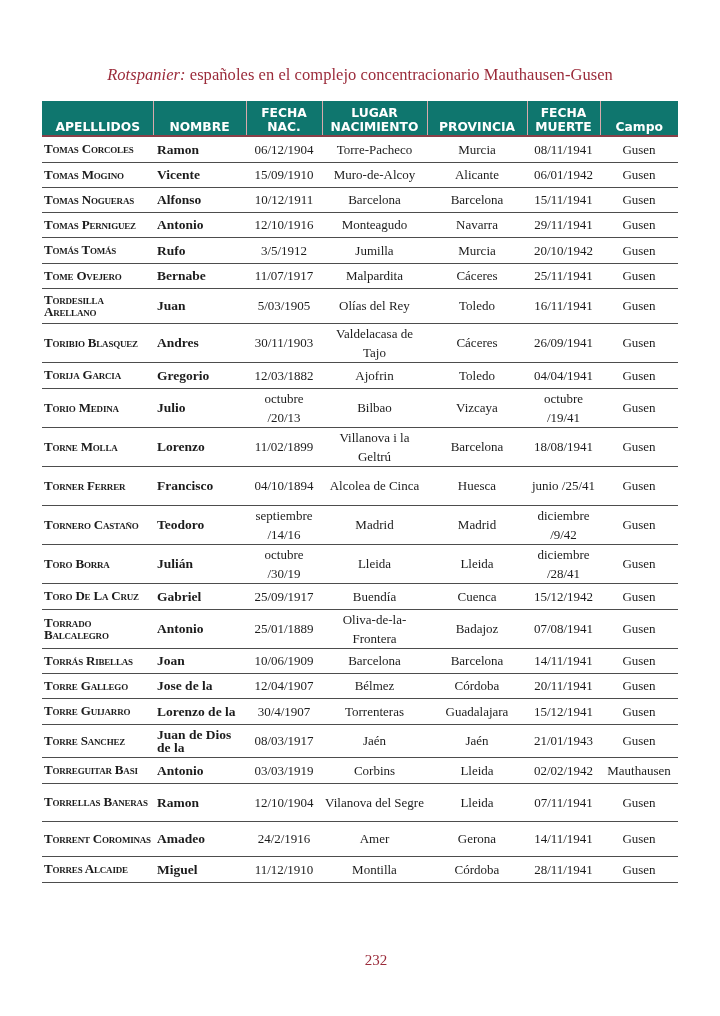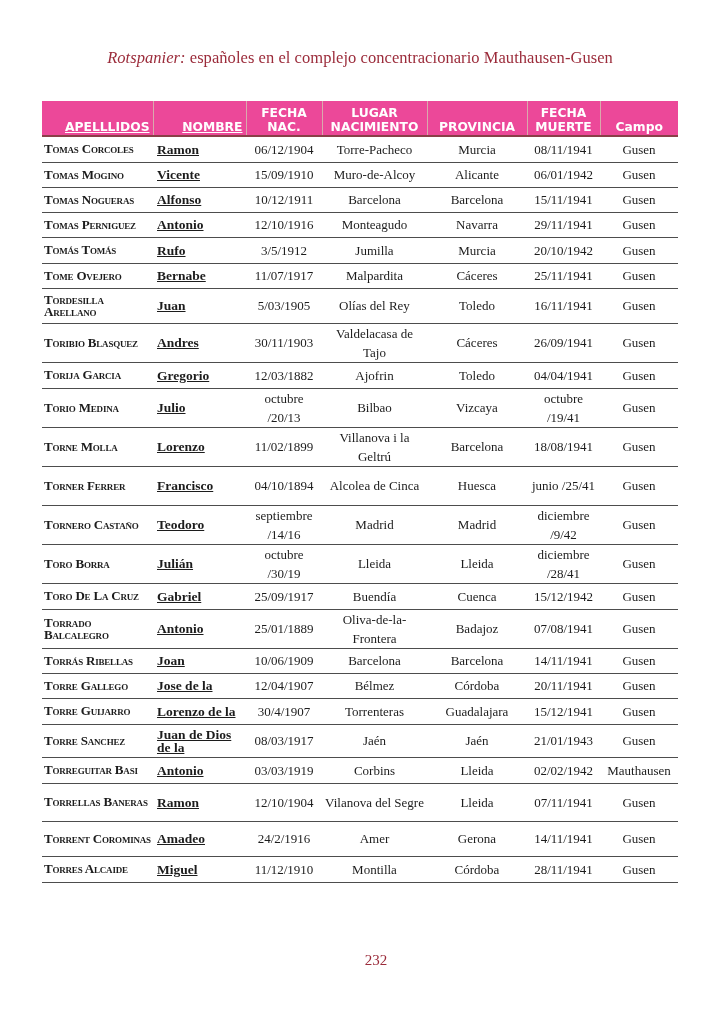--- a/index.html
+++ b/index.html
@@ -2,51 +2,50 @@
 <html><head>
 <meta charset="utf-8">
 <style>
   html, body { margin: 0; padding: 0; }
   body {
     width: 720px; height: 1016px; background: #ffffff; position: relative;
     font-family: "Liberation Serif", "DejaVu Serif", serif; color: #1c1c1c;
     overflow: hidden;
   }
   .running-head {
-    position: absolute; top: 48px; left: 0; width: 720px; text-align: center;
+    position: absolute; top: 65px; left: 0; width: 720px; text-align: center;
     font-size: 16.5px; color: #9b2b3a; letter-spacing: 0.05px;
   }
   .running-head .italic { font-style: italic; }
   table {
     position: absolute; top: 101px; left: 42px; width: 636px;
     border-collapse: collapse; table-layout: fixed;
   }
   thead th {
-    background: #ec4899; color: #ffffff;
+    background: #0f766e; color: #ffffff;
     font-family: "DejaVu Sans", "Liberation Sans", sans-serif; font-weight: bold;
     font-size: 12.3px; line-height: 14px; vertical-align: bottom;
     padding: 2px 3px 1px 3px; height: 31px;
     border-left: 1px solid #d9a9ac;
     border-bottom: 2px solid #8a3f48;
   }
   thead th:first-child { border-left: none; text-align: left; padding-left: 4px; }
-  thead th.left { text-align: right; text-decoration: underline; }
+  thead th.left { text-align: center; }
   thead th.center { text-align: center; }
   tbody td {
     font-size: 13px; line-height: 19px; text-align: center;
     padding: 0 2px; border-bottom: 1.5px solid #4d4d4d; vertical-align: middle;
   }
   tbody td.surname {
     text-align: left; font-weight: bold; font-variant: small-caps;
     font-size: 13px; line-height: 12px; padding-left: 2px; letter-spacing: -0.2px;
   }
   tbody td.given {
     text-align: left; font-weight: bold; font-size: 13.5px; line-height: 13px;
     padding-left: 4px;
-    text-decoration: underline;
   }
   .page-number {
     position: absolute; top: 952px; left: 16px; width: 720px; text-align: center;
     font-size: 15px; color: #9b2b3a;
   }
 </style>
 </head>
 <body>
 
 <div class="running-head"><span class="italic">Rotspanier:</span><span> españoles en el complejo concentracionario Mauthausen-Gusen</span></div>

